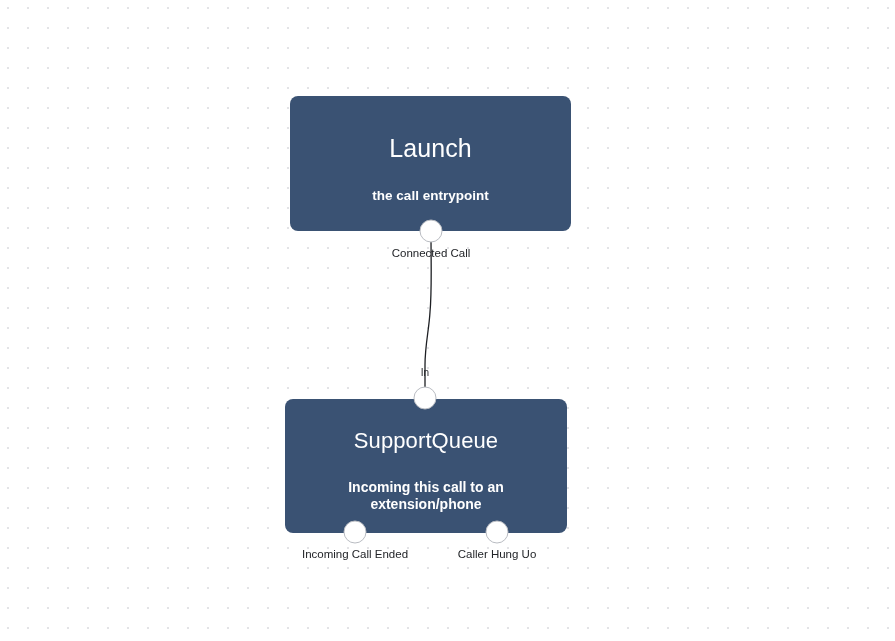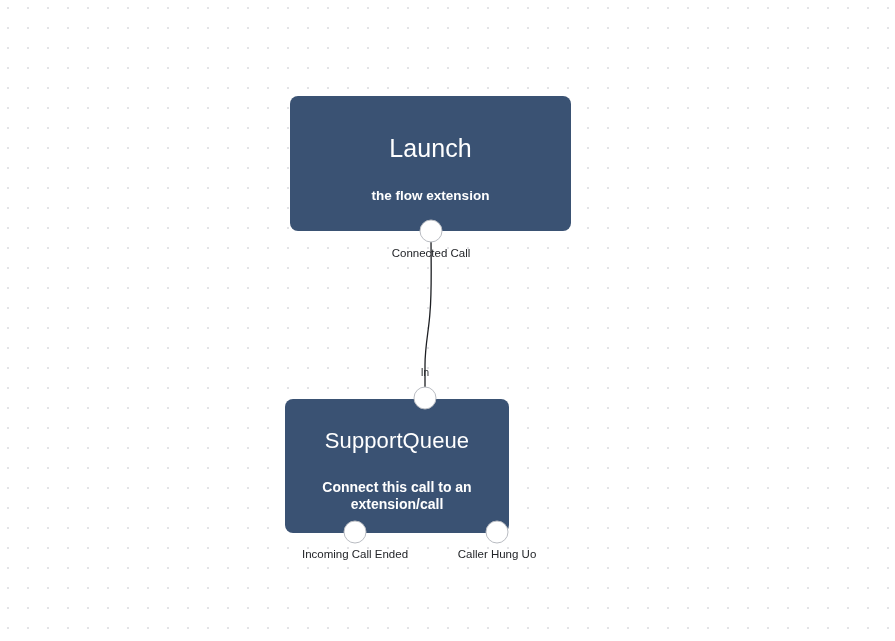--- a/index.html
+++ b/index.html
@@ -62,21 +62,21 @@
     width: 281px;
     height: 135px;
     background: #3a5273;
   }
   #node-launch .node-title { font-size: 25px; margin-top: 12px; }
   #node-launch .node-subtitle { font-size: 13.5px; margin-top: 26px; }
 
   #node-supportqueue {
     left: 285px;
     top: 399px;
-    width: 224px;
+    width: 282px;
     height: 134px;
     background: #3a5273;
   }
   #node-supportqueue .node-title { font-size: 22px; margin-top: 10px; }
   #node-supportqueue .node-subtitle { font-size: 14px; margin-top: 26px; }
 
   
   .port {
     position: absolute;
     width: 23px;
@@ -112,29 +112,29 @@
 <div id="canvas">
 
   <svg id="edges" viewBox="0 0 895 641" width="895" height="641">
     <path d="M 431 231 C 431 270, 432 290, 430 312 C 429 330, 425 345, 425 365 L 425 399" fill="none" stroke="#1d1f23" stroke-width="1.3"></path>
   </svg>
 
   <div class="edge-label" style="left:425px; top:368px;">In</div>
 
   <div class="node" id="node-launch">
     <div class="node-title">Launch</div>
-    <div class="node-subtitle">the flow extension</div>
+    <div class="node-subtitle">the call entrypoint</div>
   </div>
 
   <div class="port" style="left:431px; top:231px;"></div>
   <div class="port-label" style="left:431px; top:248px;">Connected Call</div>
 
   <div class="node" id="node-supportqueue">
     <div class="node-title">SupportQueue</div>
-    <div class="node-subtitle">Connect this call to an extension/call</div>
+    <div class="node-subtitle">Incoming this call to an extension/phone</div>
   </div>
 
   <div class="port" style="left:425px; top:398px;"></div>
 
   <div class="port" style="left:355px; top:532px;"></div>
   <div class="port-label" style="left:355px; top:549px;">Incoming Call Ended</div>
 
   <div class="port" style="left:497px; top:532px;"></div>
   <div class="port-label" style="left:497px; top:549px;text-align:right;">Caller Hung Uo</div>
 

